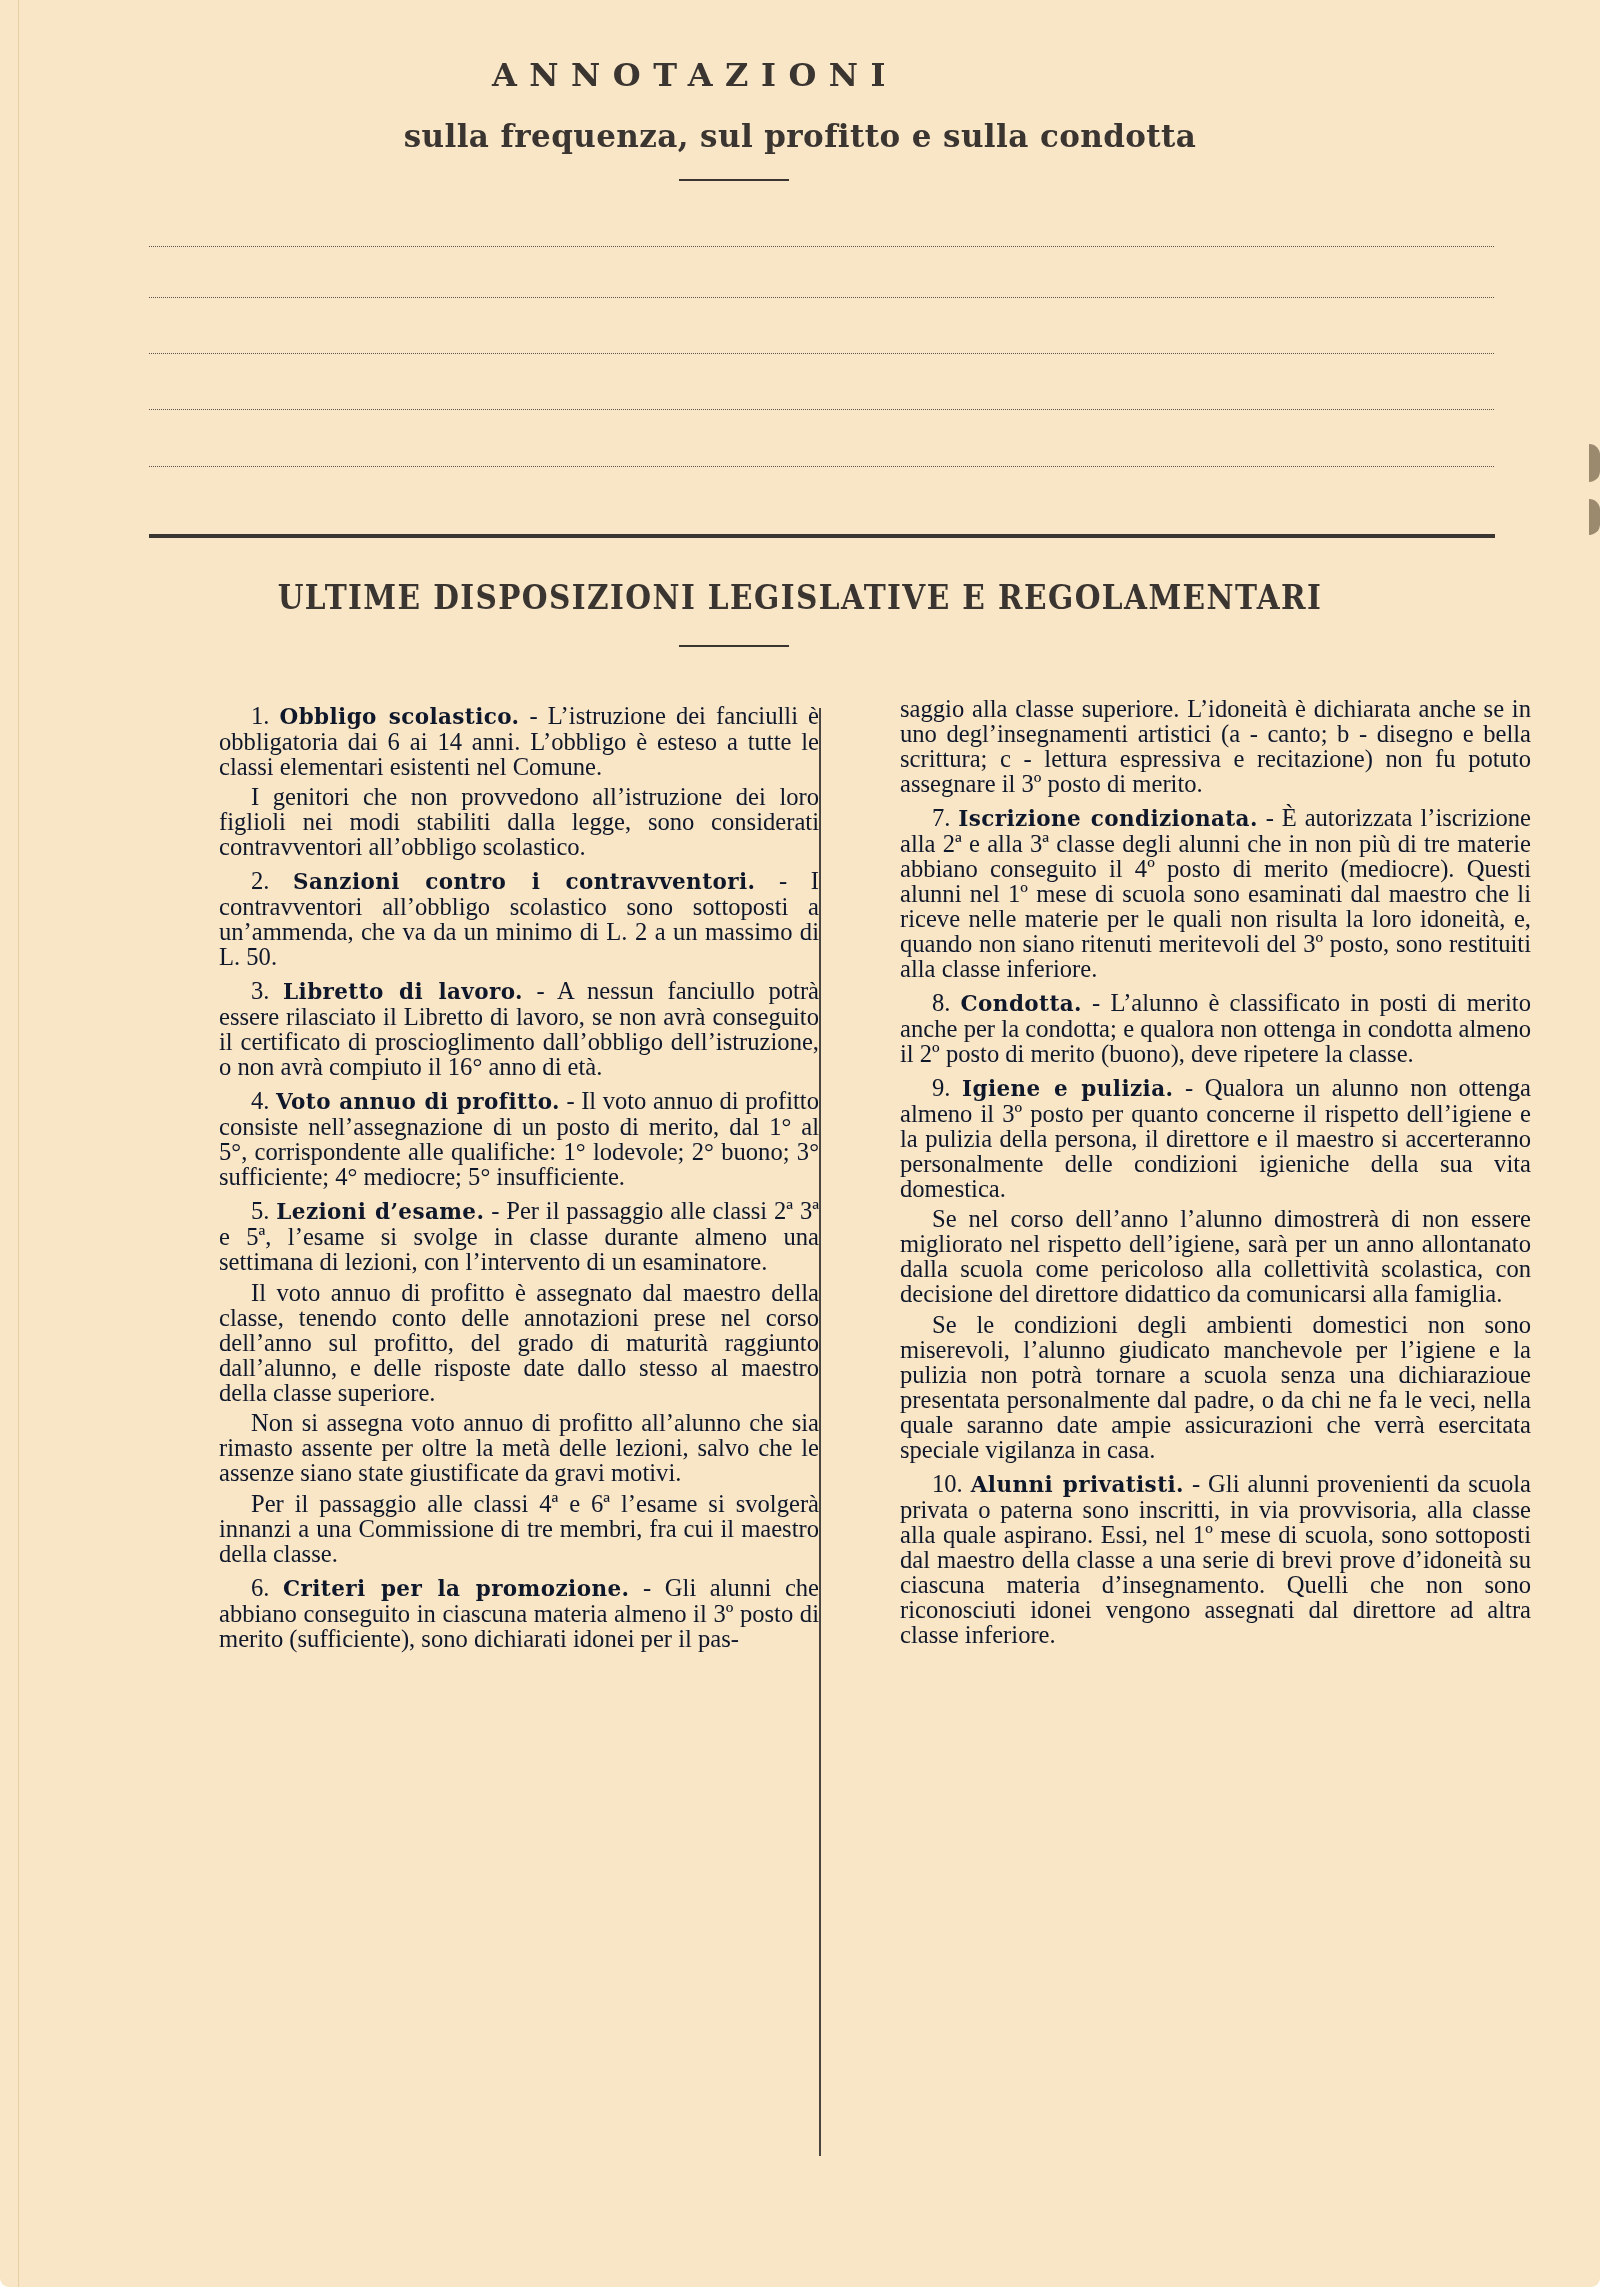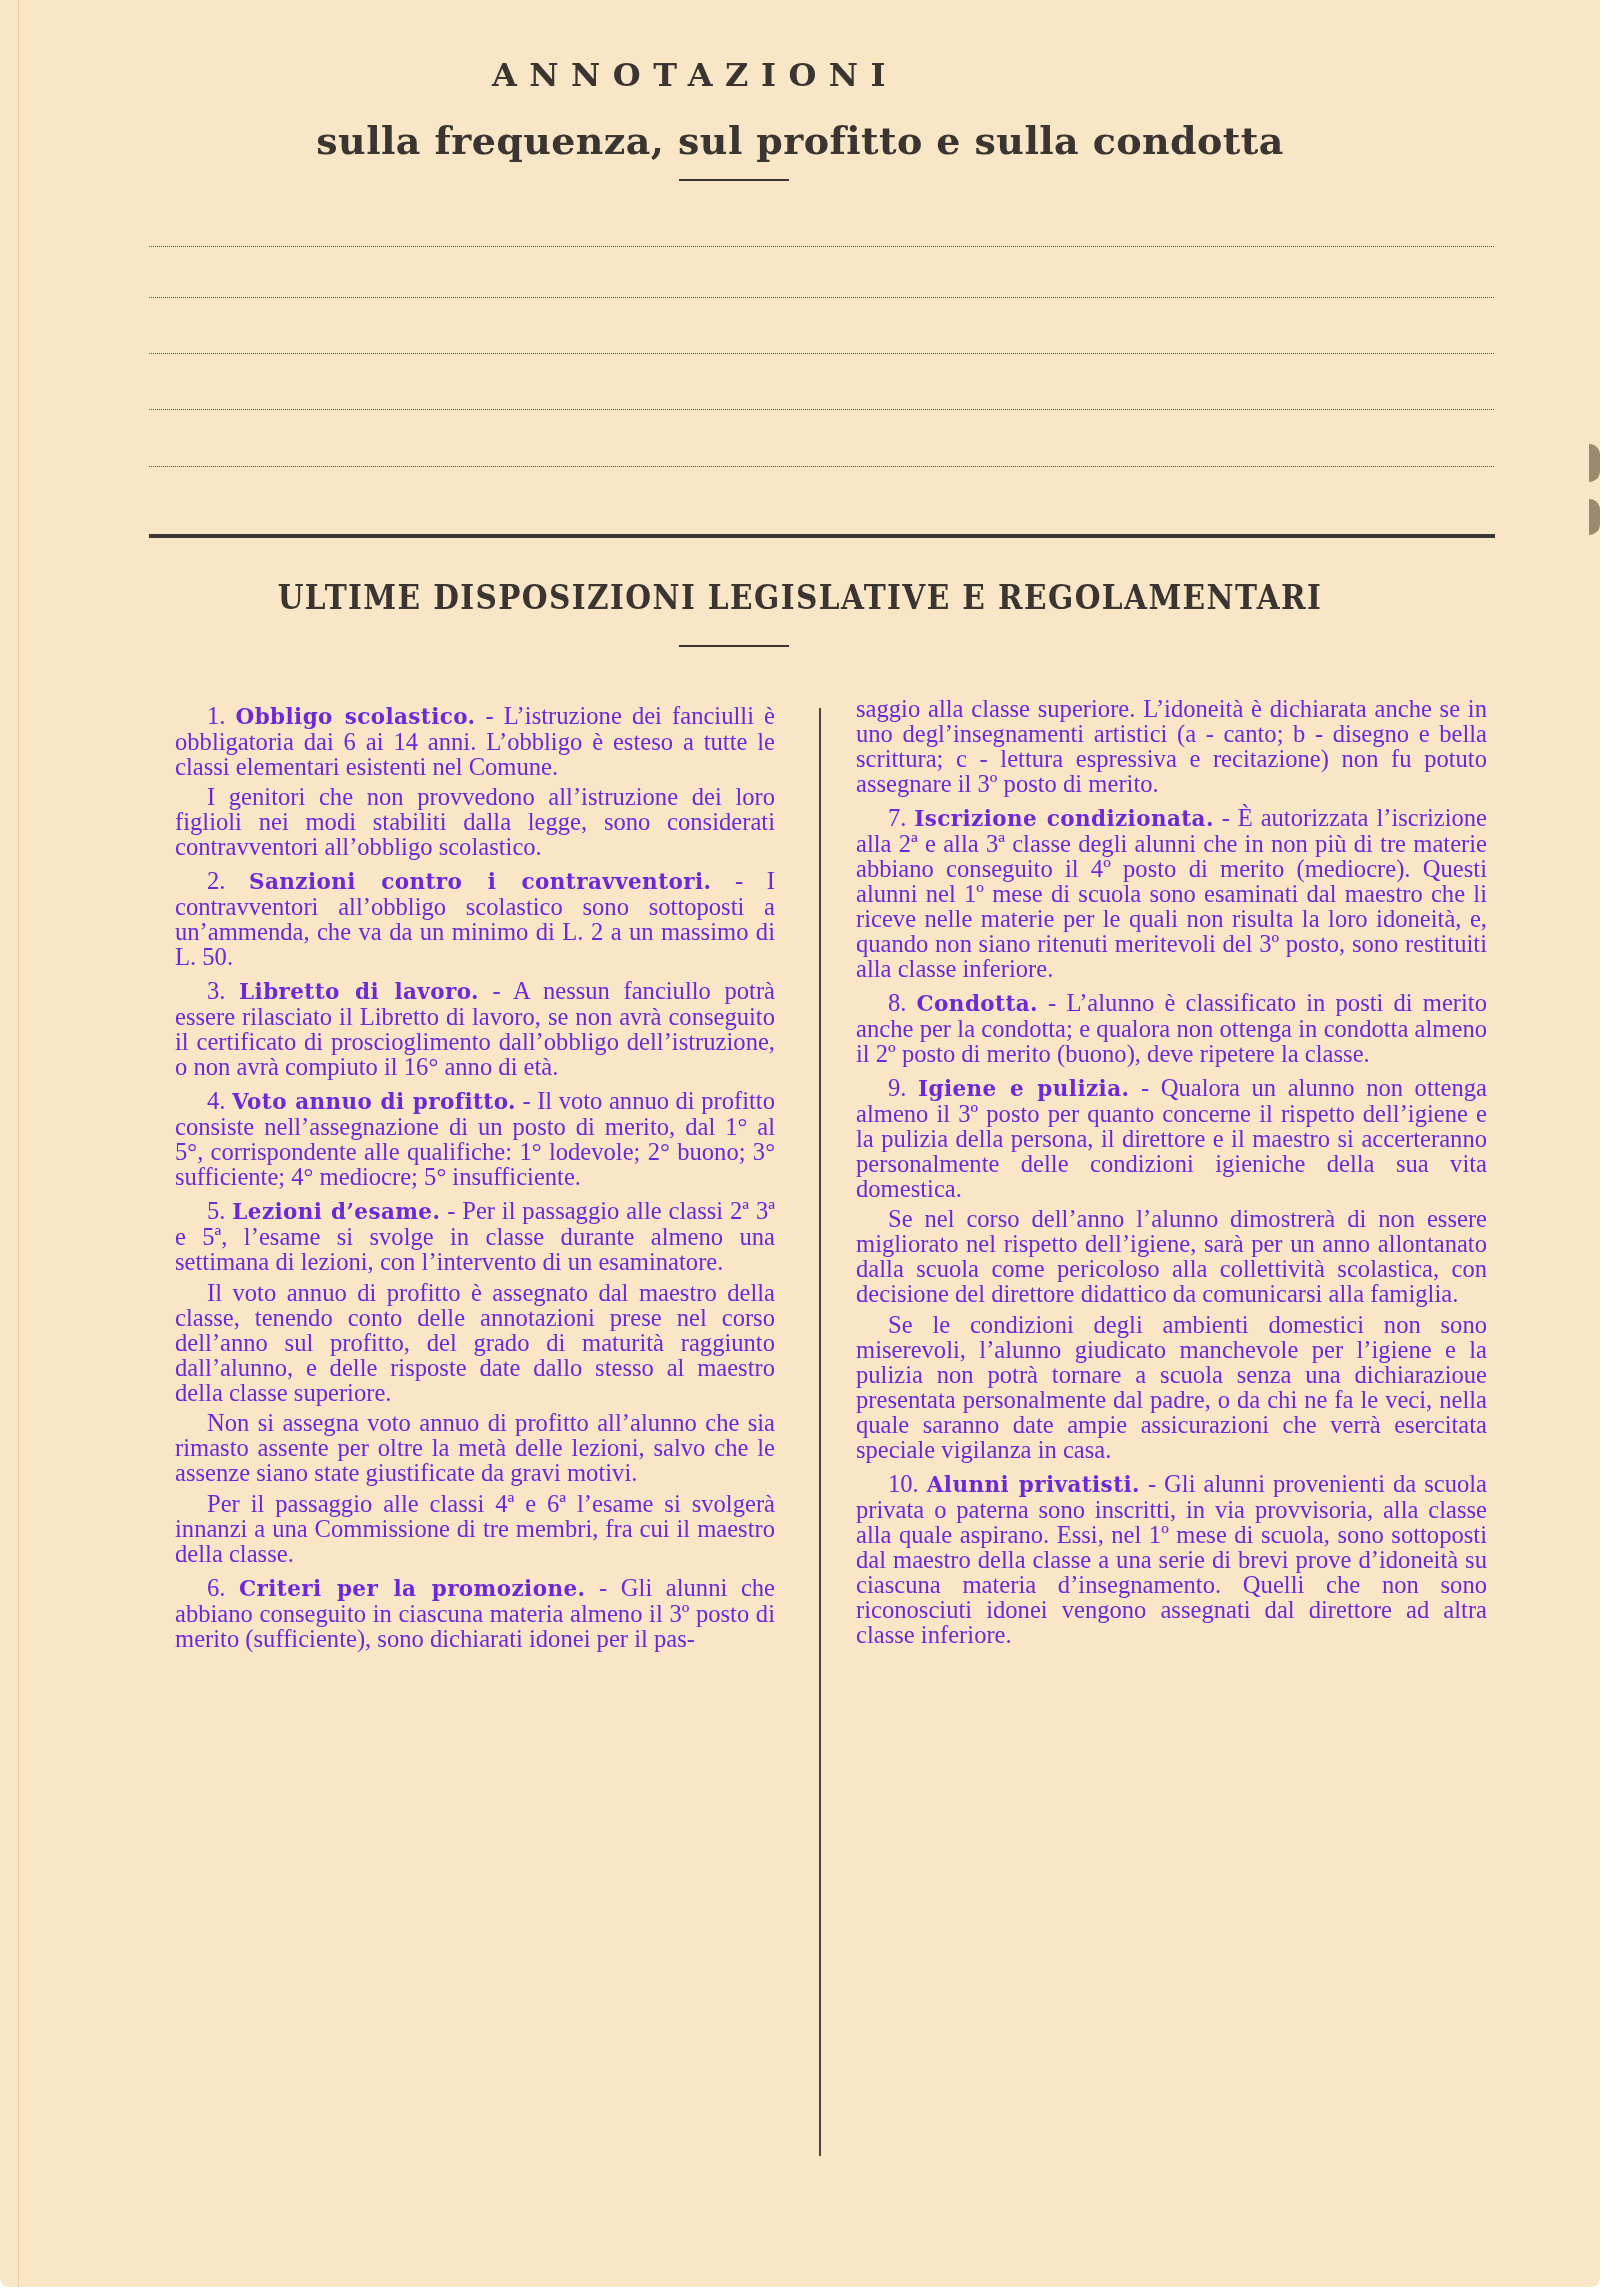--- a/index.html
+++ b/index.html
@@ -27,21 +27,21 @@
     font-weight: bold;
     font-size: 32px;
     letter-spacing: 12.5px;
     color: #3a3530;
   }
   .subtitle {
     position: absolute; left: 0; width: 1600px; text-align: center;
     top: 118px;
     font-family: "DejaVu Serif", serif;
     font-weight: bold;
-    font-size: 38px;
+    font-size: 31px;
     letter-spacing: 0.4px;
     color: #3a3530;
   }
   .short-rule {
     position: absolute; height: 1.8px; background: #3a3530;
   }
   .short-rule.r1 { left: 679px; width: 110px; top: 179px; }
   .short-rule.r2 { left: 679px; width: 110px; top: 645px; }
   .dot-line {
     position: absolute; left: 149px; width: 1345px; height: 0;
@@ -59,22 +59,23 @@
     font-size: 29.6px;
     letter-spacing: 1.4px;
     color: #3a3530;
     transform: scaleY(1.15);
   }
   .col {
     position: absolute; top: 694px;
     font-family: "Liberation Serif", serif;
     font-size: 24.6px;
     line-height: 25px;
-    color: #6d28d9;
+    color: #0f172a;
     text-align: justify;
+    margin-left: 44px;
   }
   .col.left { left: 175px; width: 600px; }
   .col.right { left: 856px; width: 631px; top: 696px; }
   .divider {
     position: absolute; left: 819px; top: 708px; width: 1.8px; height: 1448px;
     background: #4a453f;
   }
   .para { margin: 0 0 5.4px 0; text-indent: 32px; }
   .para.cont { text-indent: 0; }
   .para.sec { margin-top: 9px; }

